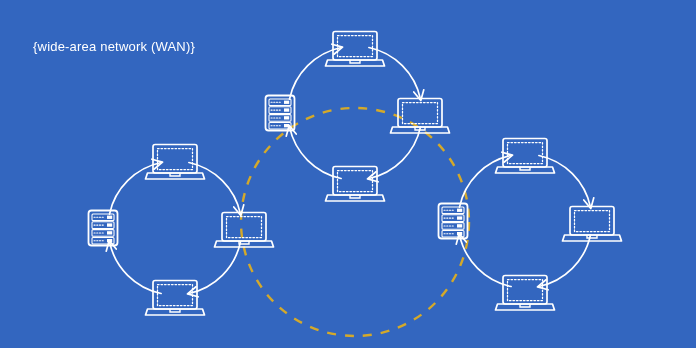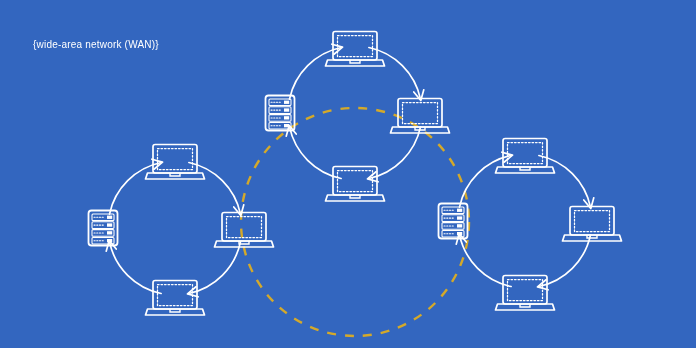--- a/index.html
+++ b/index.html
@@ -6,21 +6,21 @@
   body{
     width:696px;height:348px;
     background:#3366bf;
     font-family:"Liberation Sans","DejaVu Sans",sans-serif;
     overflow:hidden;position:relative;
   }
   #stage{position:absolute;inset:0;width:696px;height:348px;}
   #diagram{position:absolute;left:0;top:0;width:696px;height:348px;display:block;}
   #title{
     position:absolute;left:33px;top:39px;
-    color:#ffffff;font-size:10px;letter-spacing:.2px;
+    color:#ffffff;font-size:13px;letter-spacing:.2px;
     white-space:nowrap;user-select:none;
   }
 </style>
 </head>
 <body style="background: rgb(51, 102, 191);">
 
 <div id="stage">
 
   <div id="title" style="color: rgb(255, 255, 255); left: 33px;">{wide-area network (WAN)}</div>
 

